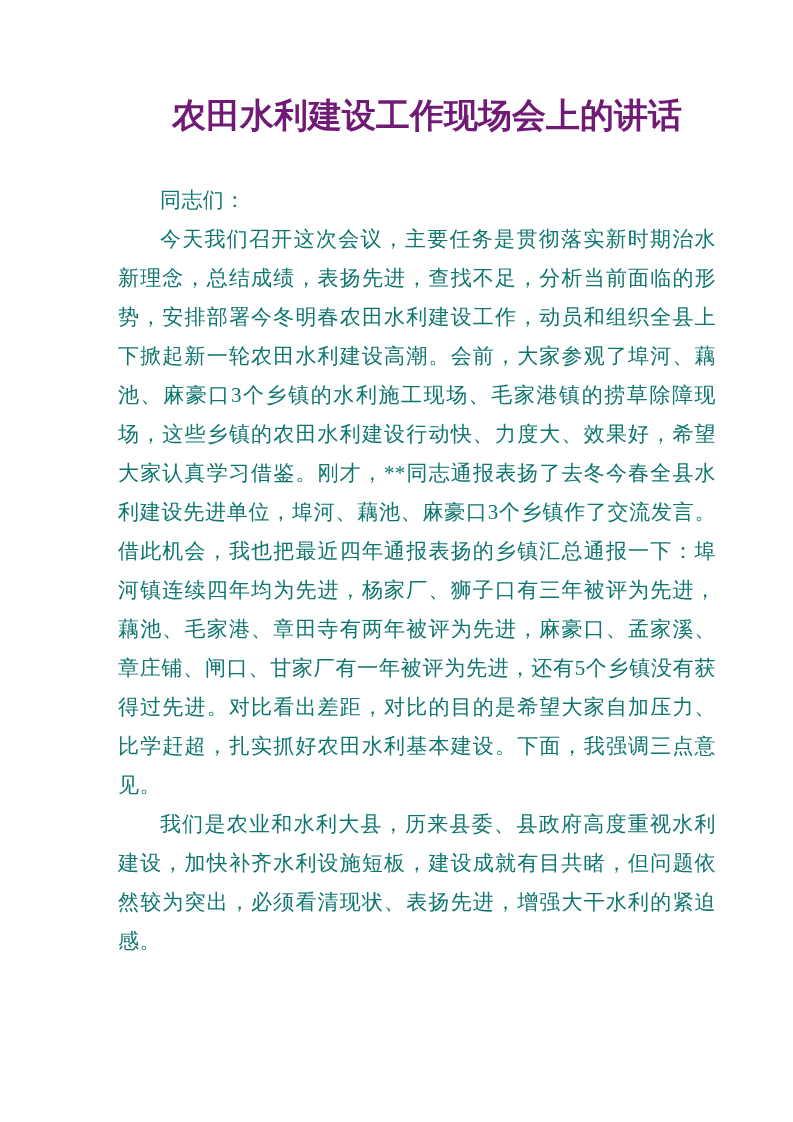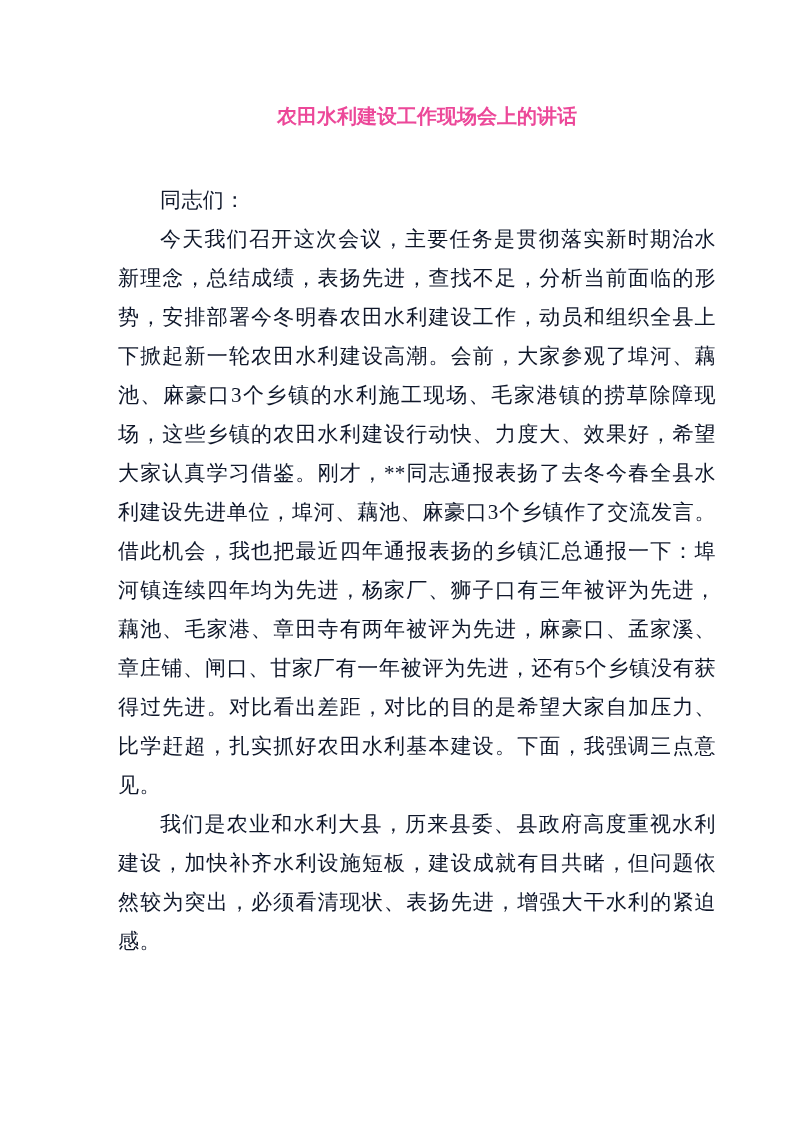--- a/index.html
+++ b/index.html
@@ -15,35 +15,35 @@
     color: #000000;
     font-family: "Liberation Serif", serif;
     overflow: hidden;
     box-sizing: border-box;
   }
   .doc-title {
     margin: 0;
     padding-top: 96px;
     padding-left: 61px;
     text-align: center;
-    font-size: 20px;
+    font-size: 34px;
     line-height: 40px;
     font-weight: 700;
     font-family: "Liberation Serif", serif;
     letter-spacing: 0px;
-    color: #ec4899;
+    color: #701a75;
   }
   .doc-content {
     margin: 45px 77px 0 118px;
     font-size: 21px;
     line-height: 39px;
     letter-spacing: 0.4px;
     text-align: justify;
     text-justify: inter-ideograph;
-    color: #0f172a;
+    color: #0f766e;
   }
   .doc-content p {
     margin: 0;
     padding: 0;
     text-indent: 2em;
   }
   .section-heading {
     font-family: "Liberation Sans", sans-serif;
     font-weight: 700;
     font-size: 22px;

